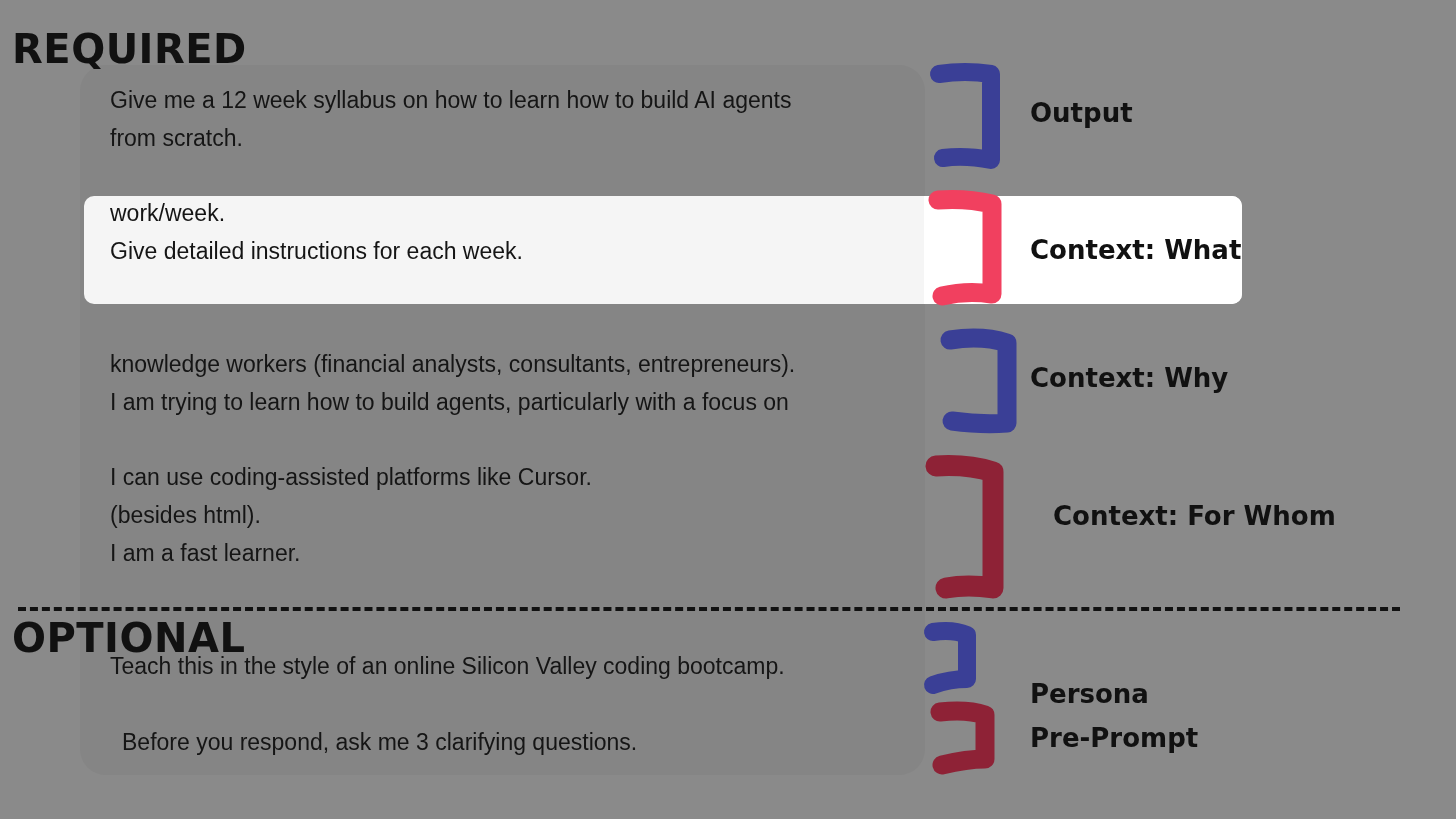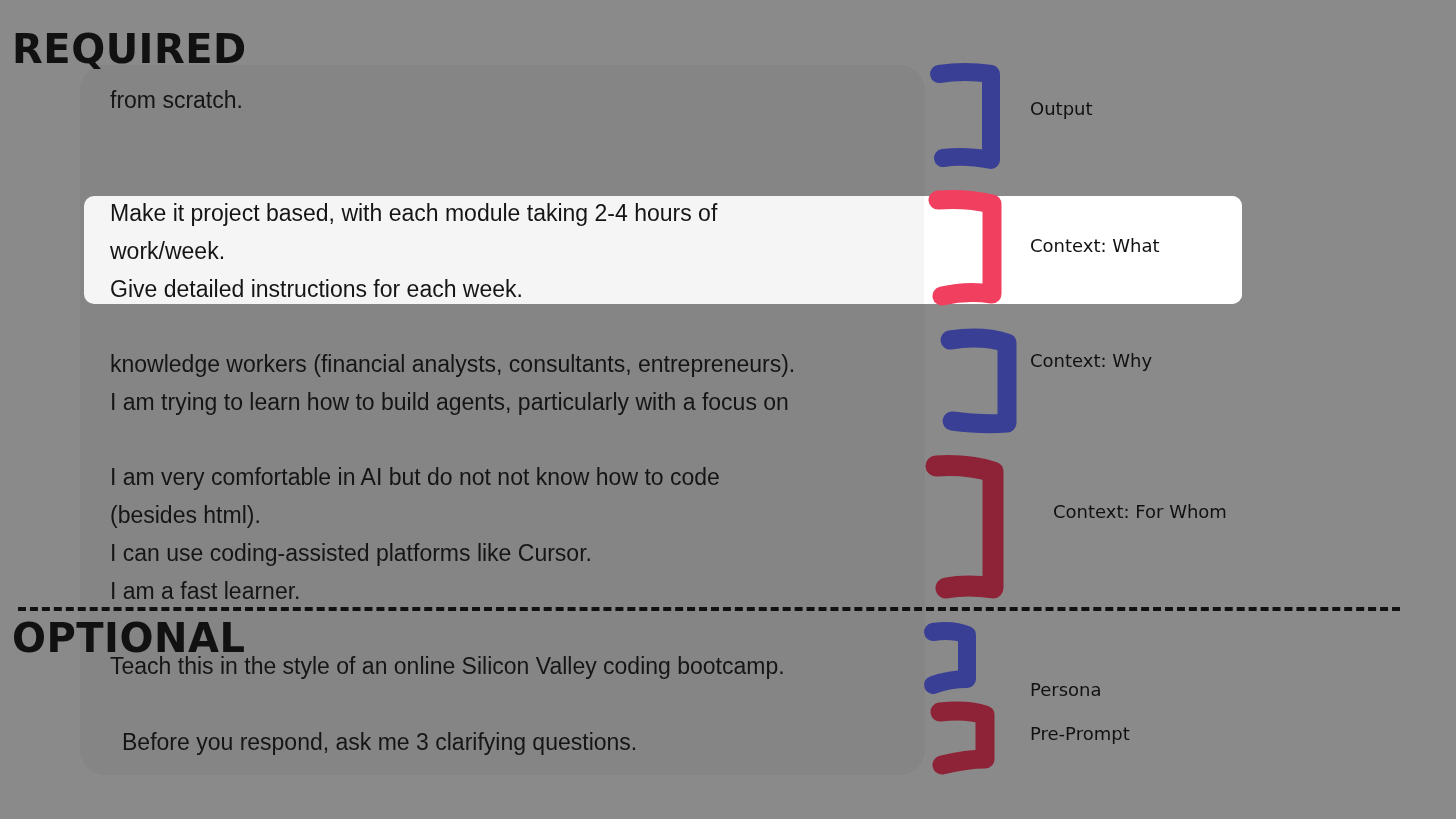--- a/index.html
+++ b/index.html
@@ -19,71 +19,70 @@
   }
   .block { position: absolute; left: 110px; font-size: 23px; line-height: 38px; color: #151515; }
   .block div { white-space: nowrap; }
   .highlight {
     position: absolute; left: 84px; top: 196px; width: 1158px; height: 108px;
     background: #f5f5f5; border-radius: 10px;
   }
   .highlight .right { position:absolute; left: 840px; top:0; right:0; bottom:0; background:#ffffff; border-radius: 0 10px 10px 0; }
   .label {
     position: absolute; left: 1030px;
-    font-family: "DejaVu Sans", sans-serif; font-weight: normal;
-    font-size: 18px; color: #111; white-space: nowrap;
+    font-family: "DejaVu Sans", sans-serif; font-weight: bold;
+    font-size: 26px; color: #111; white-space: nowrap;
   }
   .bracket { position: absolute; }
   .divider {
     position: absolute; left: 18px; top: 607px; width: 1382px; height: 0;
     border-top: 4px dashed #111;
   }
 </style>
 </head>
 <body>
 
 <div class="card"></div>
 
 <div class="highlight">
     <div class="right"></div>
   </div>
 
 <div class="section-title" style="top:26px;">REQUIRED</div>
 
 <div class="block" style="top:81px;">
+  <div>Give me a 12 week syllabus on how to learn how to build AI agents</div>
   <div>from scratch.</div>
 </div>
 <svg class="bracket" style="left:925px;top:60px;" width="85" height="115">
   <path d="M14 14 Q40 10 66 14 L66 100 Q40 95 18 98" fill="none" stroke="#3a3f96" stroke-width="18" stroke-linecap="round" stroke-linejoin="round"></path>
 </svg>
 <div class="label" style="top:98px;">Output</div>
 
 <div class="block" style="top:194px;">
-  <div>Make it project based, with each module taking 2-4 hours of</div>
   <div>work/week.</div>
   <div>Give detailed instructions for each week.</div>
 </div>
 <svg class="bracket" style="left:922px;top:186px;" width="90" height="130">
   <path d="M16 14 Q45 12 70 18 L70 108 Q45 104 20 110" fill="none" stroke="#f1405f" stroke-width="19" stroke-linecap="round" stroke-linejoin="round"></path>
 </svg>
 <div class="label" style="top:235px;">Context: What</div>
 
 <div class="block" style="top:345px;">
   <div>knowledge workers (financial analysts, consultants, entrepreneurs).</div>
   <div>I am trying to learn how to build agents, particularly with a focus on</div>
 </div>
 <svg class="bracket" style="left:932px;top:325px;" width="95" height="115">
   <path d="M18 15 Q50 10 75 18 L75 98 Q50 100 20 96" fill="none" stroke="#3a3f96" stroke-width="19" stroke-linecap="round" stroke-linejoin="round"></path>
 </svg>
-<div class="label" style="top:350px;">Context: Why</div>
+<div class="label" style="top:363px;">Context: Why</div>
 
 <div class="block" style="top:458px;">
-  <div>I am very comfortable in AI but do not not know how to code</div>
+  <div>I can use coding-assisted platforms like Cursor.</div>
   <div>(besides html).</div>
-  <div>I can use coding-assisted platforms like Cursor.</div>
   <div>I am a fast learner.</div>
 </div>
 <svg class="bracket" style="left:918px;top:450px;" width="95" height="160">
   <path d="M18 16 Q50 14 75 22 L75 138 Q50 134 28 138" fill="none" stroke="#8e2236" stroke-width="21" stroke-linecap="round" stroke-linejoin="round"></path>
 </svg>
 <div class="label" style="top:501px;margin-left:23px;">Context: For Whom</div>
 
 <div class="divider"></div>
 <div class="section-title" style="top:615px;">OPTIONAL</div>
 

